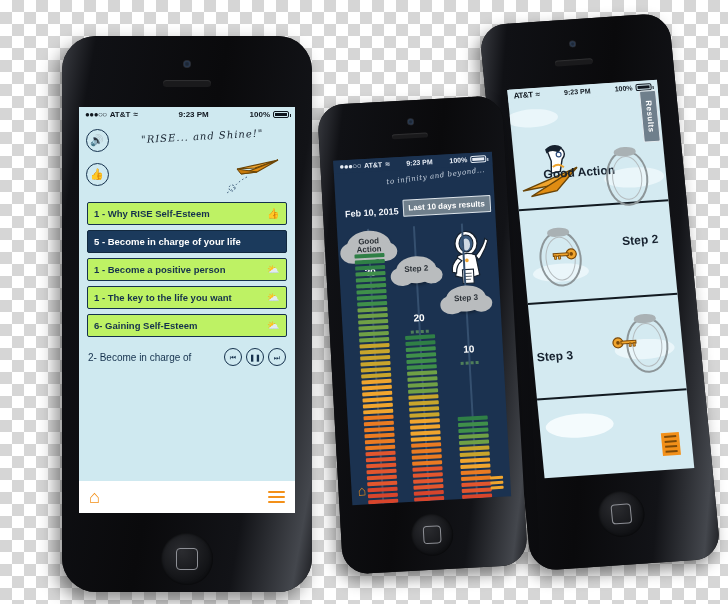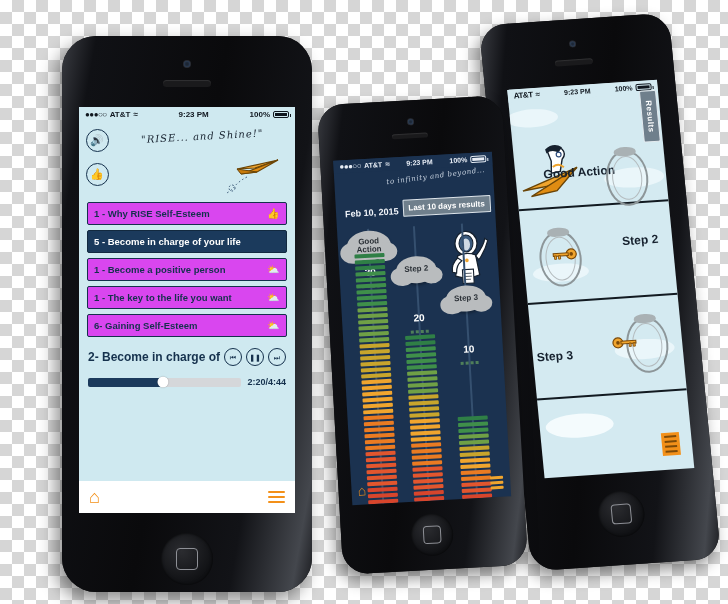--- a/index.html
+++ b/index.html
@@ -53,28 +53,28 @@
   .side-icons{position:absolute;left:7px;top:7px;display:flex;flex-direction:column;gap:11px;}
   .circ-ico{width:21px;height:21px;border-radius:50%;border:1.6px solid #15314d;
     display:flex;align-items:center;justify-content:center;color:#15314d;font-size:11px;line-height:1;}
   .hand-quote{position:absolute;left:62px;top:8px;width:150px;
     font-family:"DejaVu Serif",serif;font-style:italic;font-size:10px;color:#16212e;
     letter-spacing:1px;transform:rotate(-3deg);white-space:nowrap;}
   .plane{position:absolute;right:14px;top:36px;width:46px;height:20px;}
 
   .lessons{padding:1px 8px 0 8px;}
   .lesson{display:flex;align-items:center;justify-content:space-between;
-    border:1.4px solid #15314d;background:#d946ef;color:#15314d;
+    border:1.4px solid #15314d;background:#bef264;color:#15314d;
     border-radius:2px;margin-bottom:5px;padding:4px 6px;font-size:9.5px;font-weight:bold;height:13px;}
   .lesson.active{background:#1b3a5c;color:#ffffff;border-color:#12293f;}
   .lesson .ico{font-size:10px;line-height:1;}
 
   .player{padding:6px 9px 0 9px;}
   .player-row{display:flex;align-items:center;justify-content:space-between;}
-  .track-name{font-size:12px;font-weight:bold;color:#15314d;}
+  .track-name{font-size:10px;font-weight:normal;color:#15314d;}
   .transport{display:flex;gap:4px;}
   .tbtn{width:16px;height:16px;border-radius:50%;border:1.4px solid #15314d;color:#15314d;
     display:flex;align-items:center;justify-content:center;font-size:7px;line-height:1;}
   .progress-row{display:flex;align-items:center;gap:6px;margin-top:11px;}
   .bar{position:relative;flex:1;height:9px;background:#d5d7da;border-radius:2px;}
   .bar .fill{position:absolute;left:0;top:0;bottom:0;background:#1b3a5c;border-radius:2px;}
   .bar .knob{position:absolute;top:50%;width:11px;height:11px;border-radius:50%;background:#fff;
     transform:translate(-50%,-50%);box-shadow:0 0 1px rgba(0,0,0,.45);}
   .time{font-size:9px;font-weight:bold;color:#15314d;white-space:nowrap;}
 
@@ -488,27 +488,20 @@
 
       <div class="player">
         <div class="player-row">
           <span class="track-name">2- Become in charge of</span>
           <span class="transport">
             <span class="tbtn">⏮</span>
             <span class="tbtn">❚❚</span>
             <span class="tbtn">⏭</span>
           </span>
         </div>
-        <div class="progress-row">
-          <span class="bar">
-            <i class="fill" style="width: 49%;"></i>
-            <i class="knob" style="left: 49%;"></i>
-          </span>
-          <span class="time">2:20/4:44</span>
-        </div>
       </div>
 
       <div class="tabbar">
         <span class="home-ico">⌂</span>
         <span class="burger">
             <span></span>
             <span></span>
             <span></span>
           </span>
       </div>

